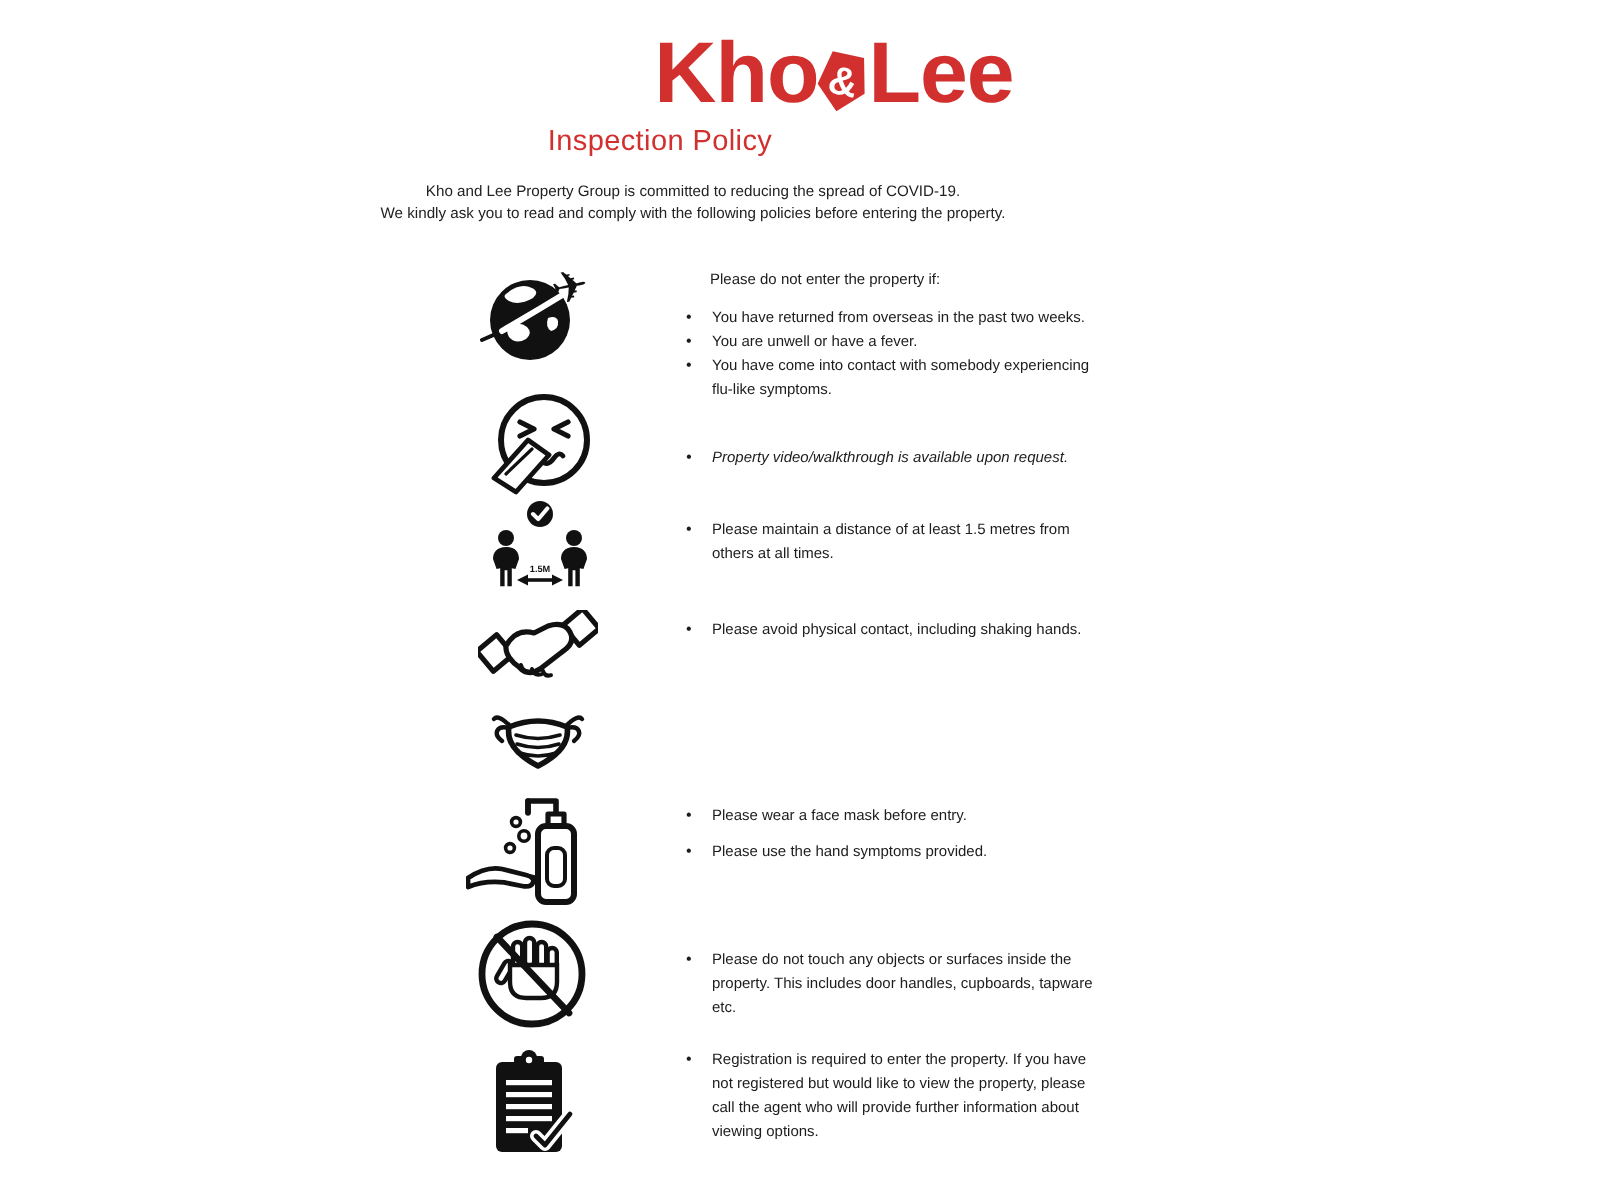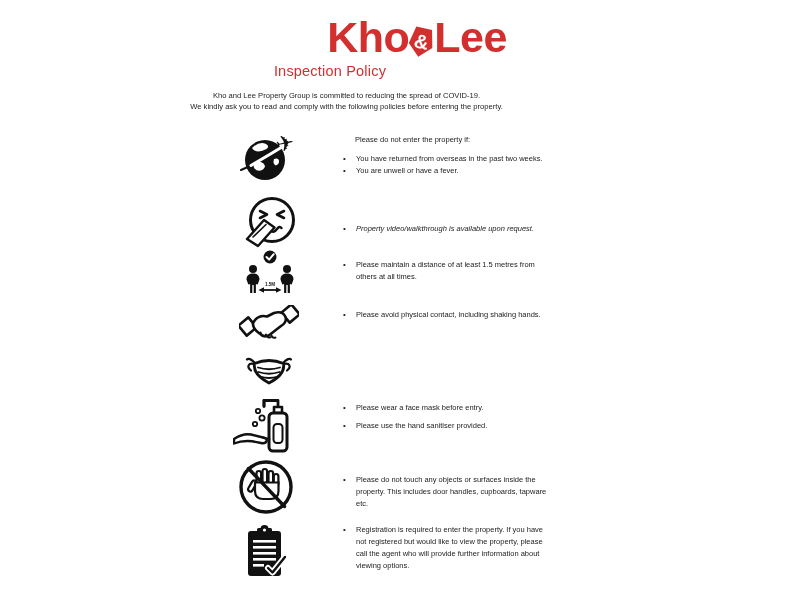--- a/index.html
+++ b/index.html
@@ -186,40 +186,43 @@
 
 <div class="abs txt entry-header">Please do not enter the property if:</div>
 
 <div class="abs txt entry-list">
   <div class="bullet">
     <span class="bt">You have returned from overseas in the past two weeks.</span>
   </div>
   <div class="bullet">
     <span class="bt">You are unwell or have a fever.</span>
   </div>
+  <div class="bullet">
+    <span class="bt">You have come into contact with somebody experiencing flu-like symptoms.</span>
+  </div>
 </div>
 
 <div class="abs txt bullet pb pb-video">
   <span class="bt">Property video/walkthrough is available upon request.</span>
 </div>
 
 <div class="abs txt bullet pb pb-distance">
   <span class="bt">Please maintain a distance of at least 1.5 metres from others at all times.</span>
 </div>
 
 <div class="abs txt bullet pb pb-contact">
   <span class="bt">Please avoid physical contact, including shaking hands.</span>
 </div>
 
 <div class="abs txt bullet pb pb-mask">
   <span class="bt">Please wear a face mask before entry.</span>
 </div>
 
 <div class="abs txt bullet pb pb-sanitiser">
-  <span class="bt">Please use the hand sanitiser provided.</span>
+  <span class="bt">Please use the hand symptoms provided.</span>
 </div>
 
 <div class="abs txt bullet pb pb-touch">
   <span class="bt">Please do not touch any objects or surfaces inside the property. This includes door handles, cupboards, tapware etc.</span>
 </div>
 
 <div class="abs txt bullet pb pb-registration">
   <span class="bt">Registration is required to enter the property. If you have not registered but would like to view the property, please call the agent who will provide further information about viewing options.</span>
 </div>
 

